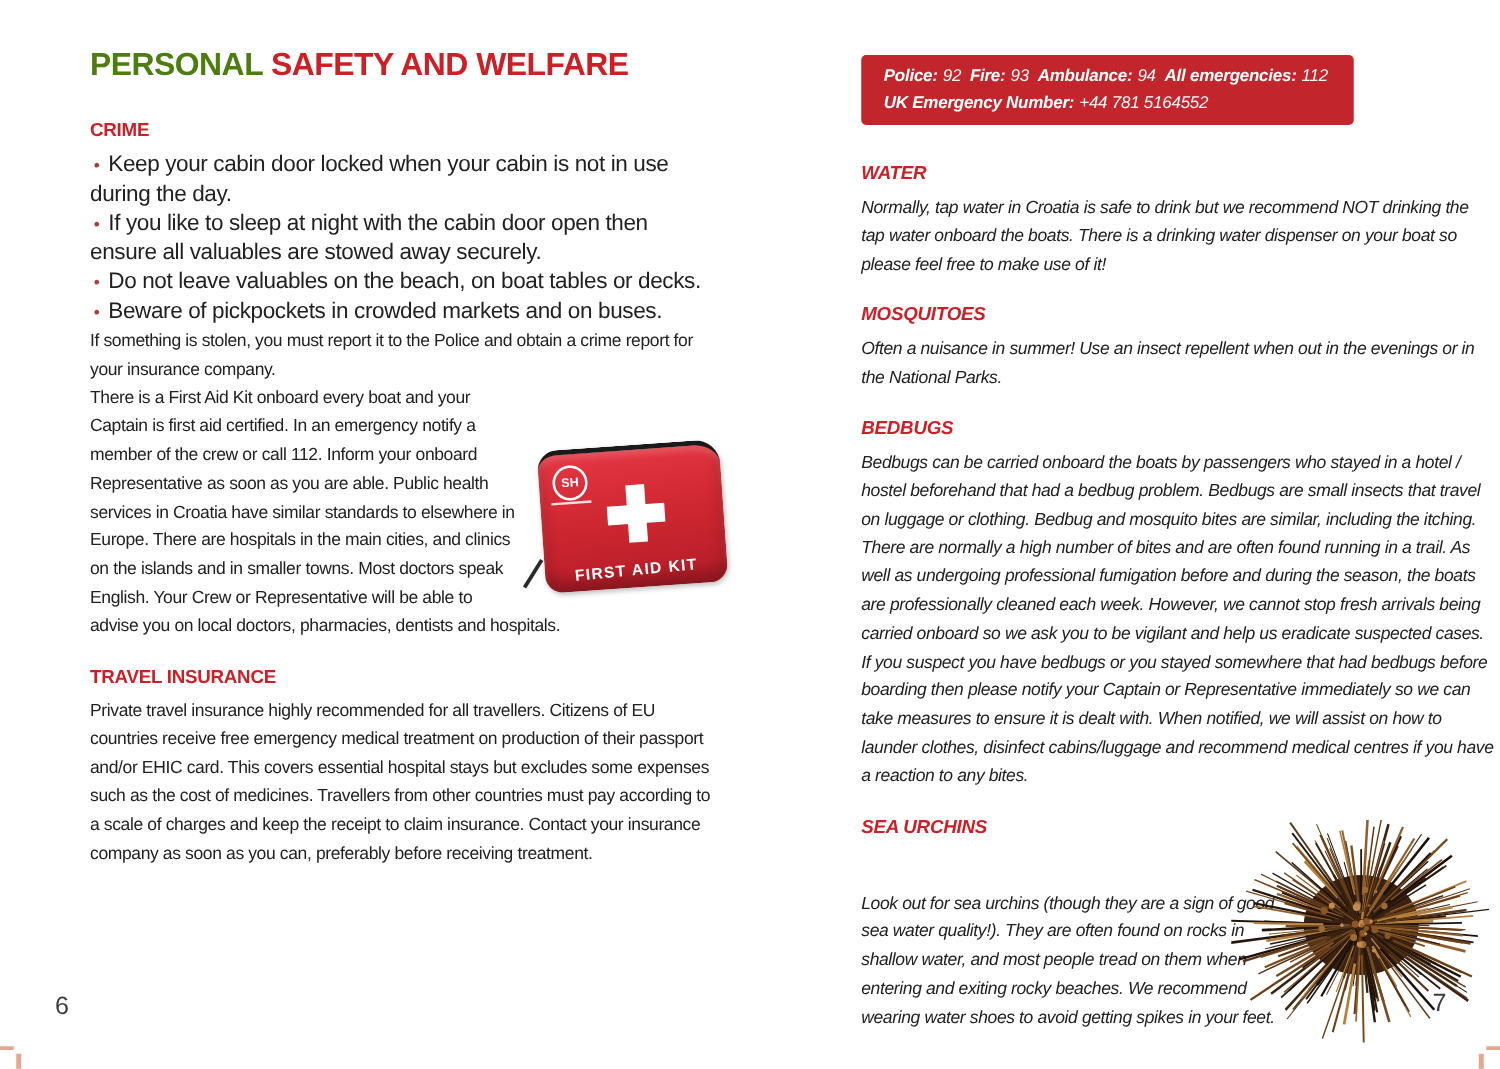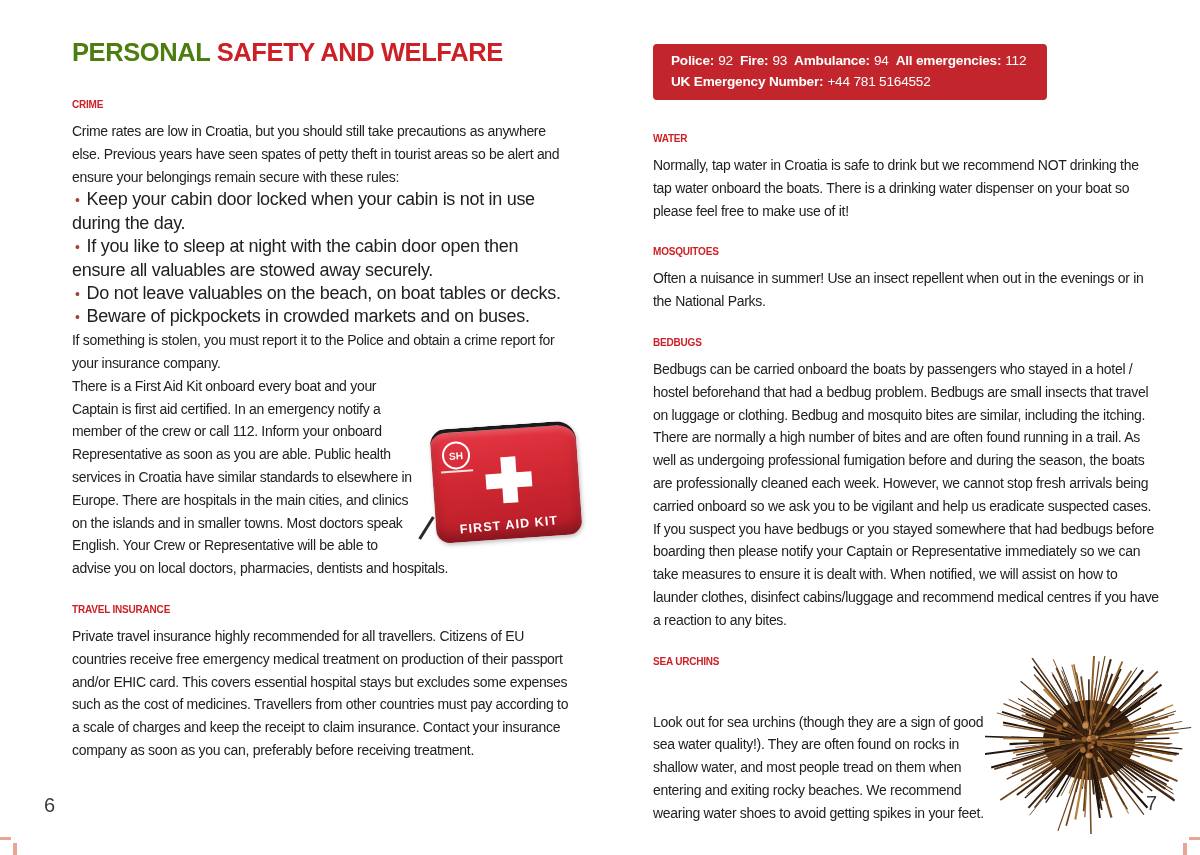--- a/index.html
+++ b/index.html
@@ -2,27 +2,27 @@
 <html><head>
 <meta charset="utf-8">
 <style>
   html,body{margin:0;padding:0;background:#ffffff;}
   body{
     width:1200px;height:855px;position:relative;overflow:hidden;
     font-family:"Liberation Sans", sans-serif;color:#232021;
   }
   .col{position:absolute;}
   .col-left{left:72px;top:38px;width:497px;}
-  .col-right{left:653px;top:44px;width:507px;}
+  .col-right{left:689px;top:44px;width:507px;font-style:italic;}
 
   .title{font-size:25.5px;font-weight:700;letter-spacing:-0.4px;margin:0;line-height:28px;}
   .title .t-blue{color:#4d7c0f;}
   .title .t-red{color:#cd2026;}
 
-  .sec{color:#cd2026;font-size:10px;font-weight:700;letter-spacing:-0.2px;margin:0 0 7px 0;line-height:17px;}
+  .sec{color:#cd2026;font-size:15px;font-weight:700;letter-spacing:-0.2px;margin:0 0 7px 0;line-height:17px;}
   .mt-first{margin-top:30px;}
   .mt-sec{margin-top:21px;}
   .body-p{font-size:14px;letter-spacing:-0.3px;line-height:22.8px;margin:0;}
   .bullet-line{font-size:18px;letter-spacing:-0.3px;line-height:22.8px;margin:0;text-indent:0;}
   .bullet-line::before{content:"\2022";color:#a8403a;margin:0 7px 0 3px;font-size:14px;}
 
   
   .kit-wrap{float:right;width:158px;height:124px;margin:46px -16px 2px 10px;position:relative;}
   .kit{position:absolute;left:6px;top:4px;width:146px;height:110px;transform:rotate(-4deg);
        background:linear-gradient(175deg,#e23441 8%,#d02832 45%,#b91e29 90%);
@@ -61,21 +61,20 @@
 
   .clear{clear:both;}
 </style>
 </head>
 <body>
 
 <div class="col col-left">
   <h1 class="title"><span class="t-blue">PERSONAL</span> <span class="t-red">SAFETY AND WELFARE</span></h1>
 
   <h2 class="sec mt-first">CRIME</h2>
-  <p class="body-p">Crime rates are low in Croatia, but you should still take precautions as anywhere else. Previous years have seen spates of petty theft in tourist areas so be alert and ensure your belongings remain secure with these rules:</p>
   <p class="bullet-line">Keep your cabin door locked when your cabin is not in use during the day.</p>
   <p class="bullet-line">If you like to sleep at night with the cabin door open then ensure all valuables are stowed away securely.</p>
   <p class="bullet-line">Do not leave valuables on the beach, on boat tables or decks.</p>
   <p class="bullet-line">Beware of pickpockets in crowded markets and on buses.</p>
   <p class="body-p">If something is stolen, you must report it to the Police and obtain a crime report for your insurance company.</p>
 
   <div>
     <div class="kit-wrap">
       <div class="kit">
         <div class="kit-logo">SH</div>

